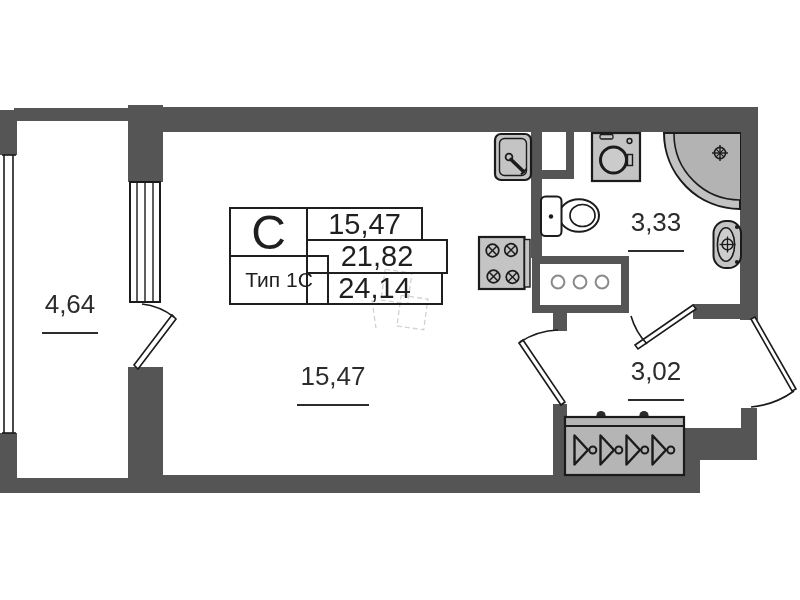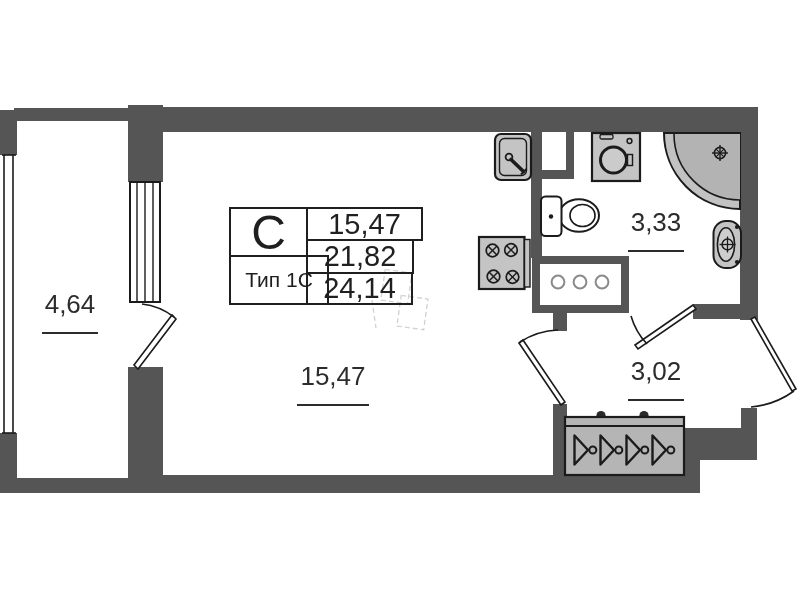--- a/index.html
+++ b/index.html
@@ -186,16 +186,16 @@
   <div class="lbl" style="left:618px;top:208px;width:76px;">
     <span>3,33</span>
   </div>
   <div class="lbl" style="left:618px;top:357px;width:76px;">
     <span>3,02</span>
   </div>
 
   <div class="cell big" style="left:229px;top:207px;width:79px;height:50px;">С</div>
   <div class="cell small" style="left:229px;top:255px;width:100px;height:50px;">Тип 1С</div>
   <div class="cell num" style="left:306px;top:207px;width:117px;height:34px;">15,47</div>
-  <div class="cell num" style="left:306px;top:239px;width:108px;height:35px;">21,82</div>
-  <div class="cell num" style="left:306px;top:272px;width:107px;height:33px;">24,14</div>
+  <div class="cell num" style="left:306px;top:239px;width:142px;height:35px;">21,82</div>
+  <div class="cell num" style="left:306px;top:272px;width:137px;height:33px;">24,14</div>
 
 </div>
 
 </body></html>

